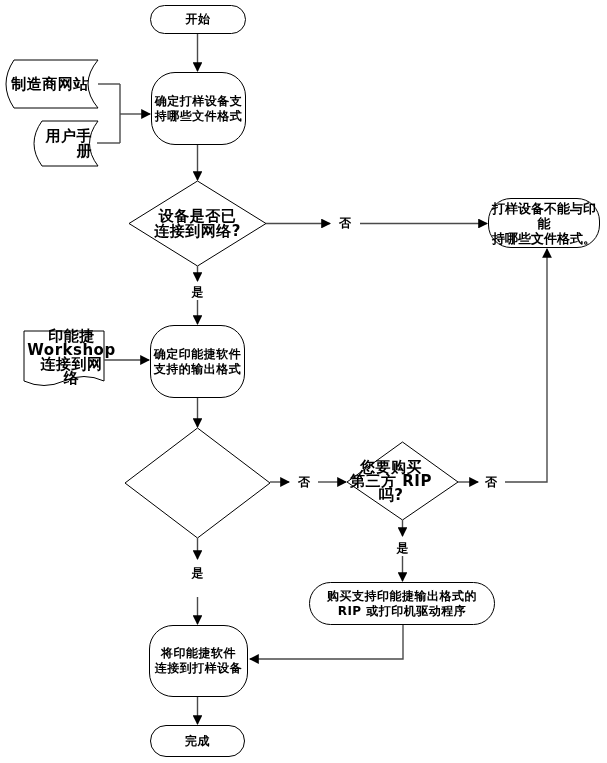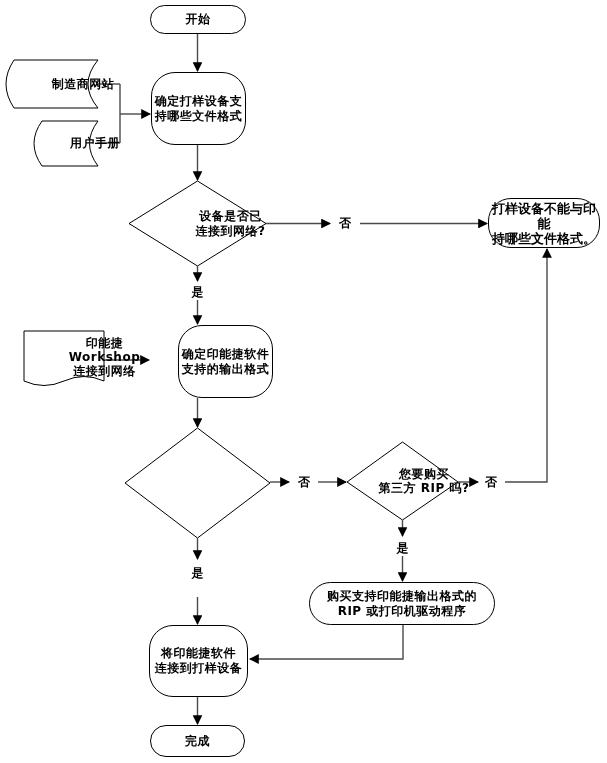--- a/index.html
+++ b/index.html
@@ -35,26 +35,25 @@
   .process { border: 1px solid #000000; }
   .terminator { border: 1px solid #000000; }
   .overlay {
     position: absolute;
     box-sizing: border-box;
     display: flex;
     flex-direction: column;
     align-items: center;
     justify-content: center;
     text-align: center;
-    font-size: 12px;
+    font-size: 15px;
     line-height: 15px;
     letter-spacing: 0.5px;
     background: transparent;
     pointer-events: none;
-    margin-left: 33px;
   }
   .edge-label {
     position: absolute;
     width: 24px;
     height: 16px;
     display: flex;
     align-items: center;
     justify-content: center;
     font-size: 12px;
     background: #ffffff;
@@ -116,21 +115,21 @@
   <div class="shape process" style="left:151px; top:72px; width:95px; height:73px;">
     <div>确定打样设备支</div>
     <div>持哪些文件格式</div>
   </div>
 
   <div class="shape terminator" style="left:488px; top:198px; width:112px; height:50px; border-radius:23px; font-size:13px; letter-spacing:0;">
     <div>打样设备不能与印能</div>
     <div>持哪些文件格式。</div>
   </div>
 
-  <div class="shape process" style="left:150px; top:325px; width:95px; height:73px;margin-left:28px;">
+  <div class="shape process" style="left:150px; top:325px; width:95px; height:73px;">
     <div>确定印能捷软件</div>
     <div>支持的输出格式</div>
   </div>
 
   <div class="shape process" style="left:309px; top:582px; width:186px; height:43px;">
     <div>购买支持印能捷输出格式的</div>
     <div>RIP 或打印机驱动程序</div>
   </div>
 
   <div class="shape process" style="left:149px; top:625px; width:99px; height:72px;">
@@ -139,21 +138,21 @@
   </div>
 
   <div class="shape terminator" style="left:150px; top:725px; width:95px; height:32px; border-radius:16px;">
     <div>完成</div>
   </div>
 
   <div class="overlay" style="left:8px; top:60px; width:84px; height:48px;">
     <div>制造商网站</div>
   </div>
 
-  <div class="overlay" style="left:32px; top:121px; width:60px; height:45px;">
+  <div class="overlay" style="left:32px; top:121px; width:60px; height:45px;text-align:right;">
     <div>用户手册</div>
   </div>
 
   <div class="overlay tight" style="left:24px; top:333px; width:80px; height:48px;">
     <div>印能捷</div>
     <div>Workshop</div>
     <div>连接到网络</div>
   </div>
 
   <div class="overlay" style="left:129px; top:181px; width:137px; height:85px;">

